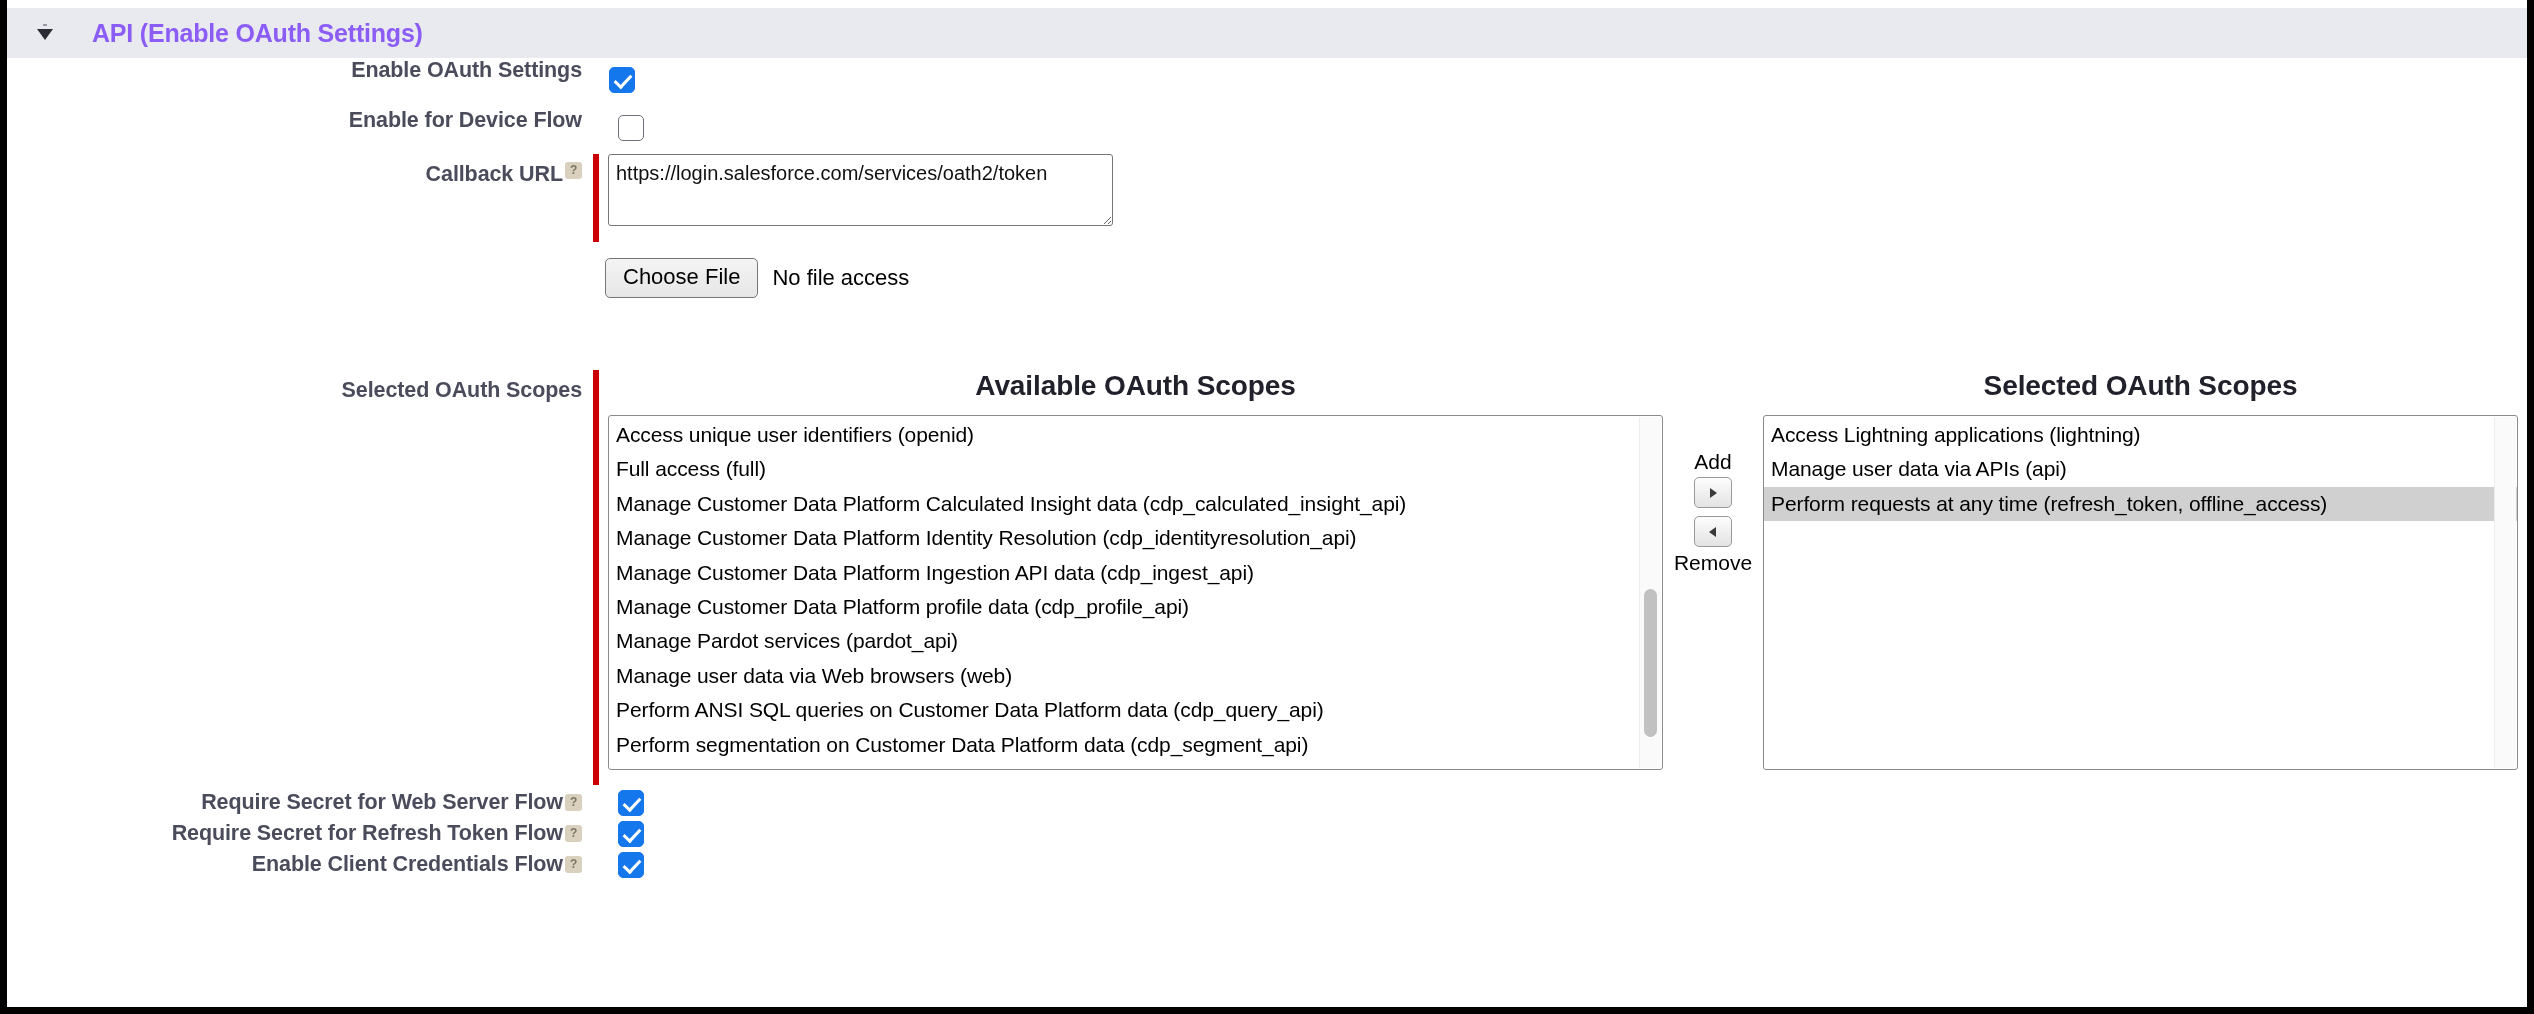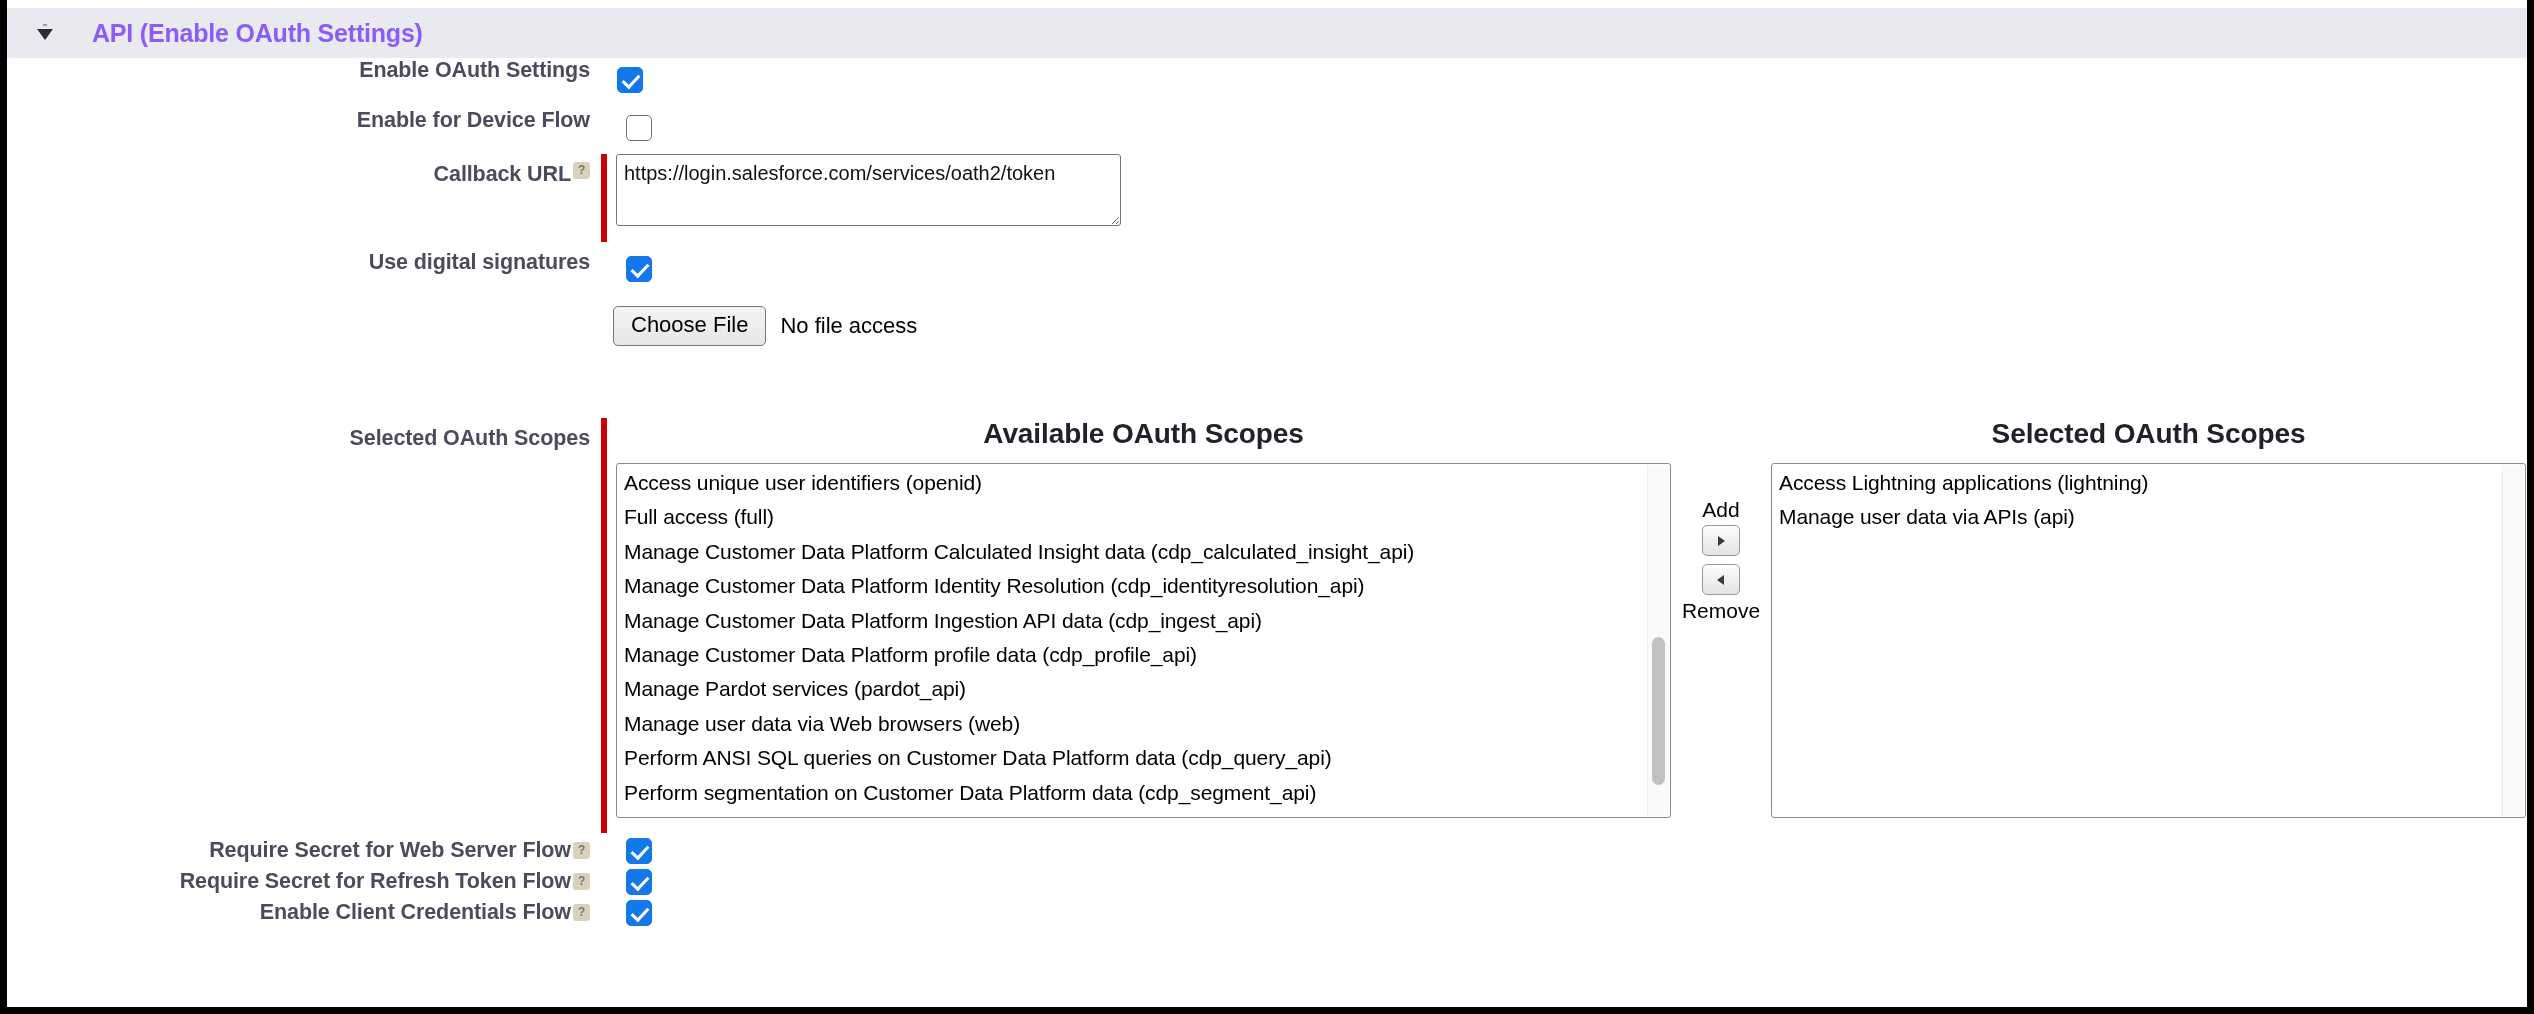--- a/index.html
+++ b/index.html
@@ -49,21 +49,21 @@
     margin-left: 34px;
     font-size: 25px;
     font-weight: bold;
     color: #8b5cf6;
     letter-spacing: -0.2px;
   }
 
   
   .form {
     position: absolute;
-    left: 8px;
+    left: 0;
     top: 58px;
     width: 2520px;
   }
   .row {
     position: relative;
     display: flex;
     align-items: flex-start;
   }
   .label {
     width: 575px;
@@ -310,27 +310,20 @@
       <div class="label" style="align-items:flex-start;padding-top:8px;">
         <span>Callback URL</span>
           <span class="help-icon">?</span>
       </div>
       <div class="req-bar" style="height:88px;align-self:flex-start;"></div>
       <div class="field" style="margin-left:9px;">
         <textarea class="callback-ta" spellcheck="false" style="">https://login.salesforce.com/services/oath2/token</textarea>
       </div>
     </div>
 
-    <div class="row" style="height:48px;">
-      <div class="label">Use digital signatures</div>
-      <div class="spacer-bar"></div>
-      <div class="field" style="padding-top:6px;margin-left:19px;">
-        <span class="cb checked"></span>
-      </div>
-    </div>
 
     <div class="row" style="height:76px;">
       <div class="label"></div>
       <div class="spacer-bar"></div>
       <div class="field file-row" style="margin-left:6px;padding-top:8px;">
         <button class="choose-file-btn">Choose File</button>
         <span class="no-file-text">No file access</span>
       </div>
     </div>
 
@@ -379,20 +372,21 @@
           </div>
           <div class="ar-label">Remove</div>
         </div>
 
         <div class="scopes-col-selected">
           <div class="scopes-heading">Selected OAuth Scopes</div>
           <div class="listbox">
             <div class="options">
               <div class="opt">Access Lightning applications (lightning)</div>
               <div class="opt">Manage user data via APIs (api)</div>
+              <div class="opt selected">Perform requests at any time (refresh_token, offline_access)</div>
             </div>
             <div class="sbar"></div>
           </div>
         </div>
 
       </div>
     </div>
 
     <div class="row" style="height:31px;">
       <div class="label">

